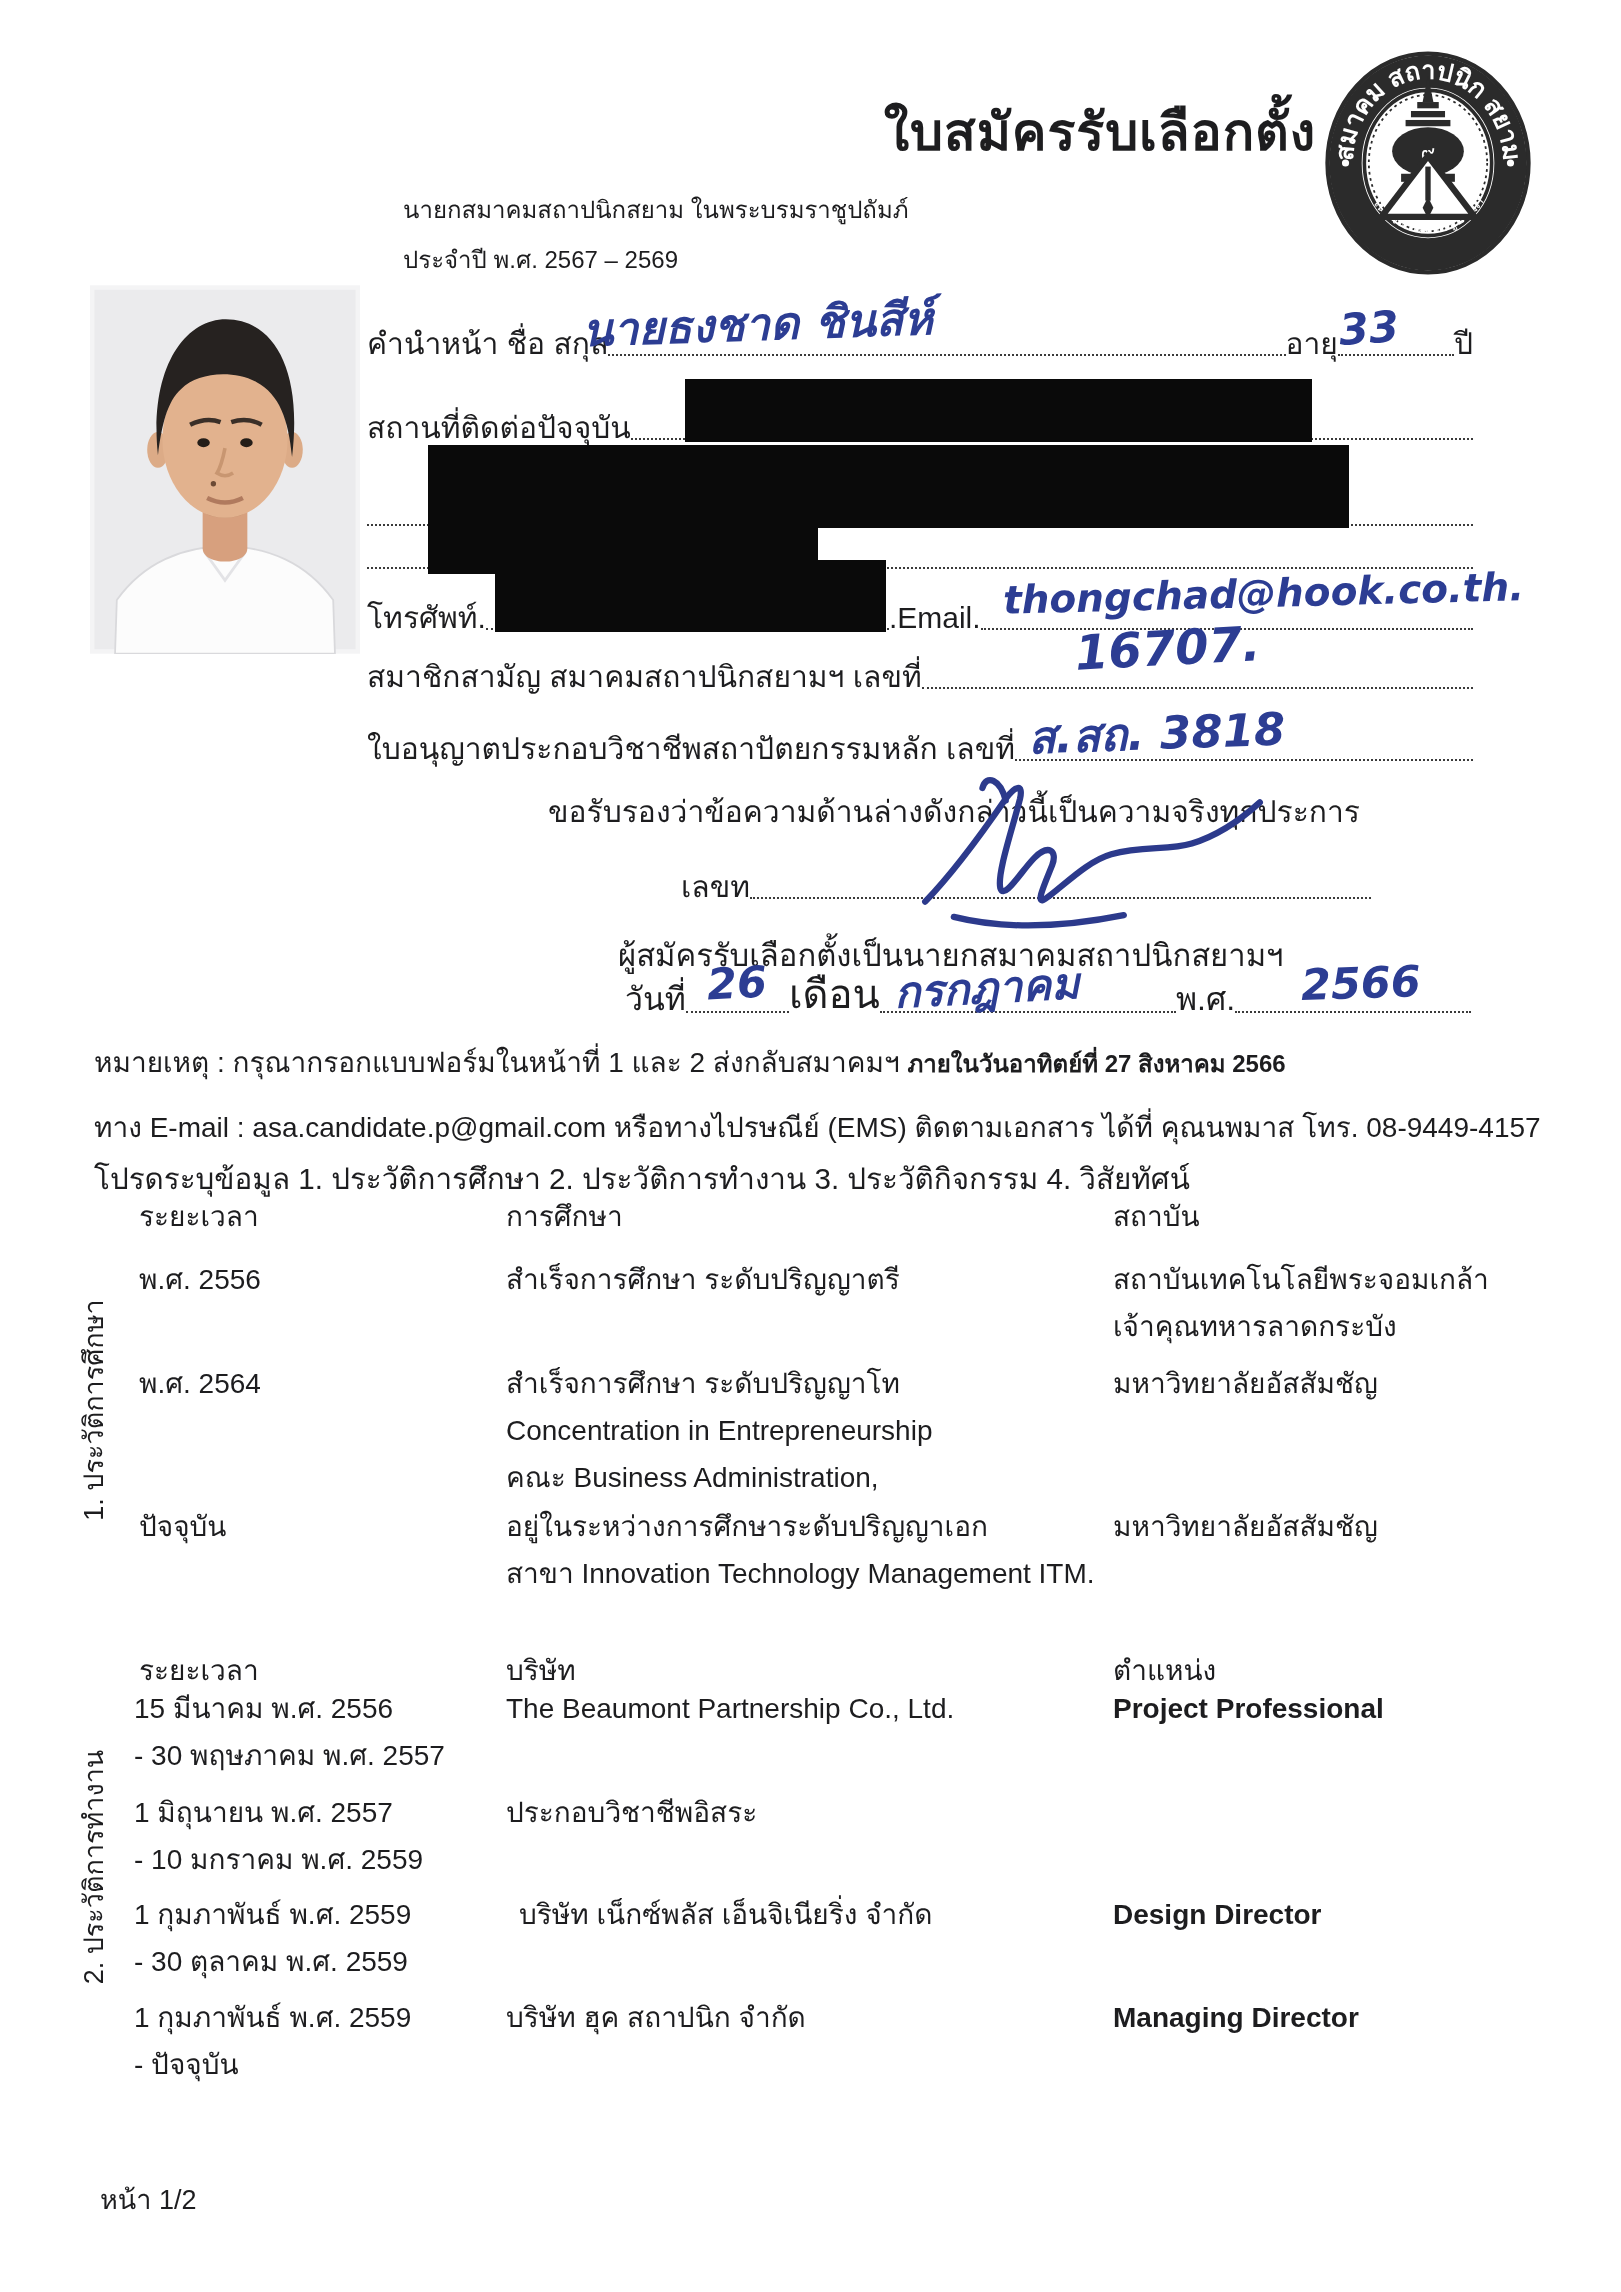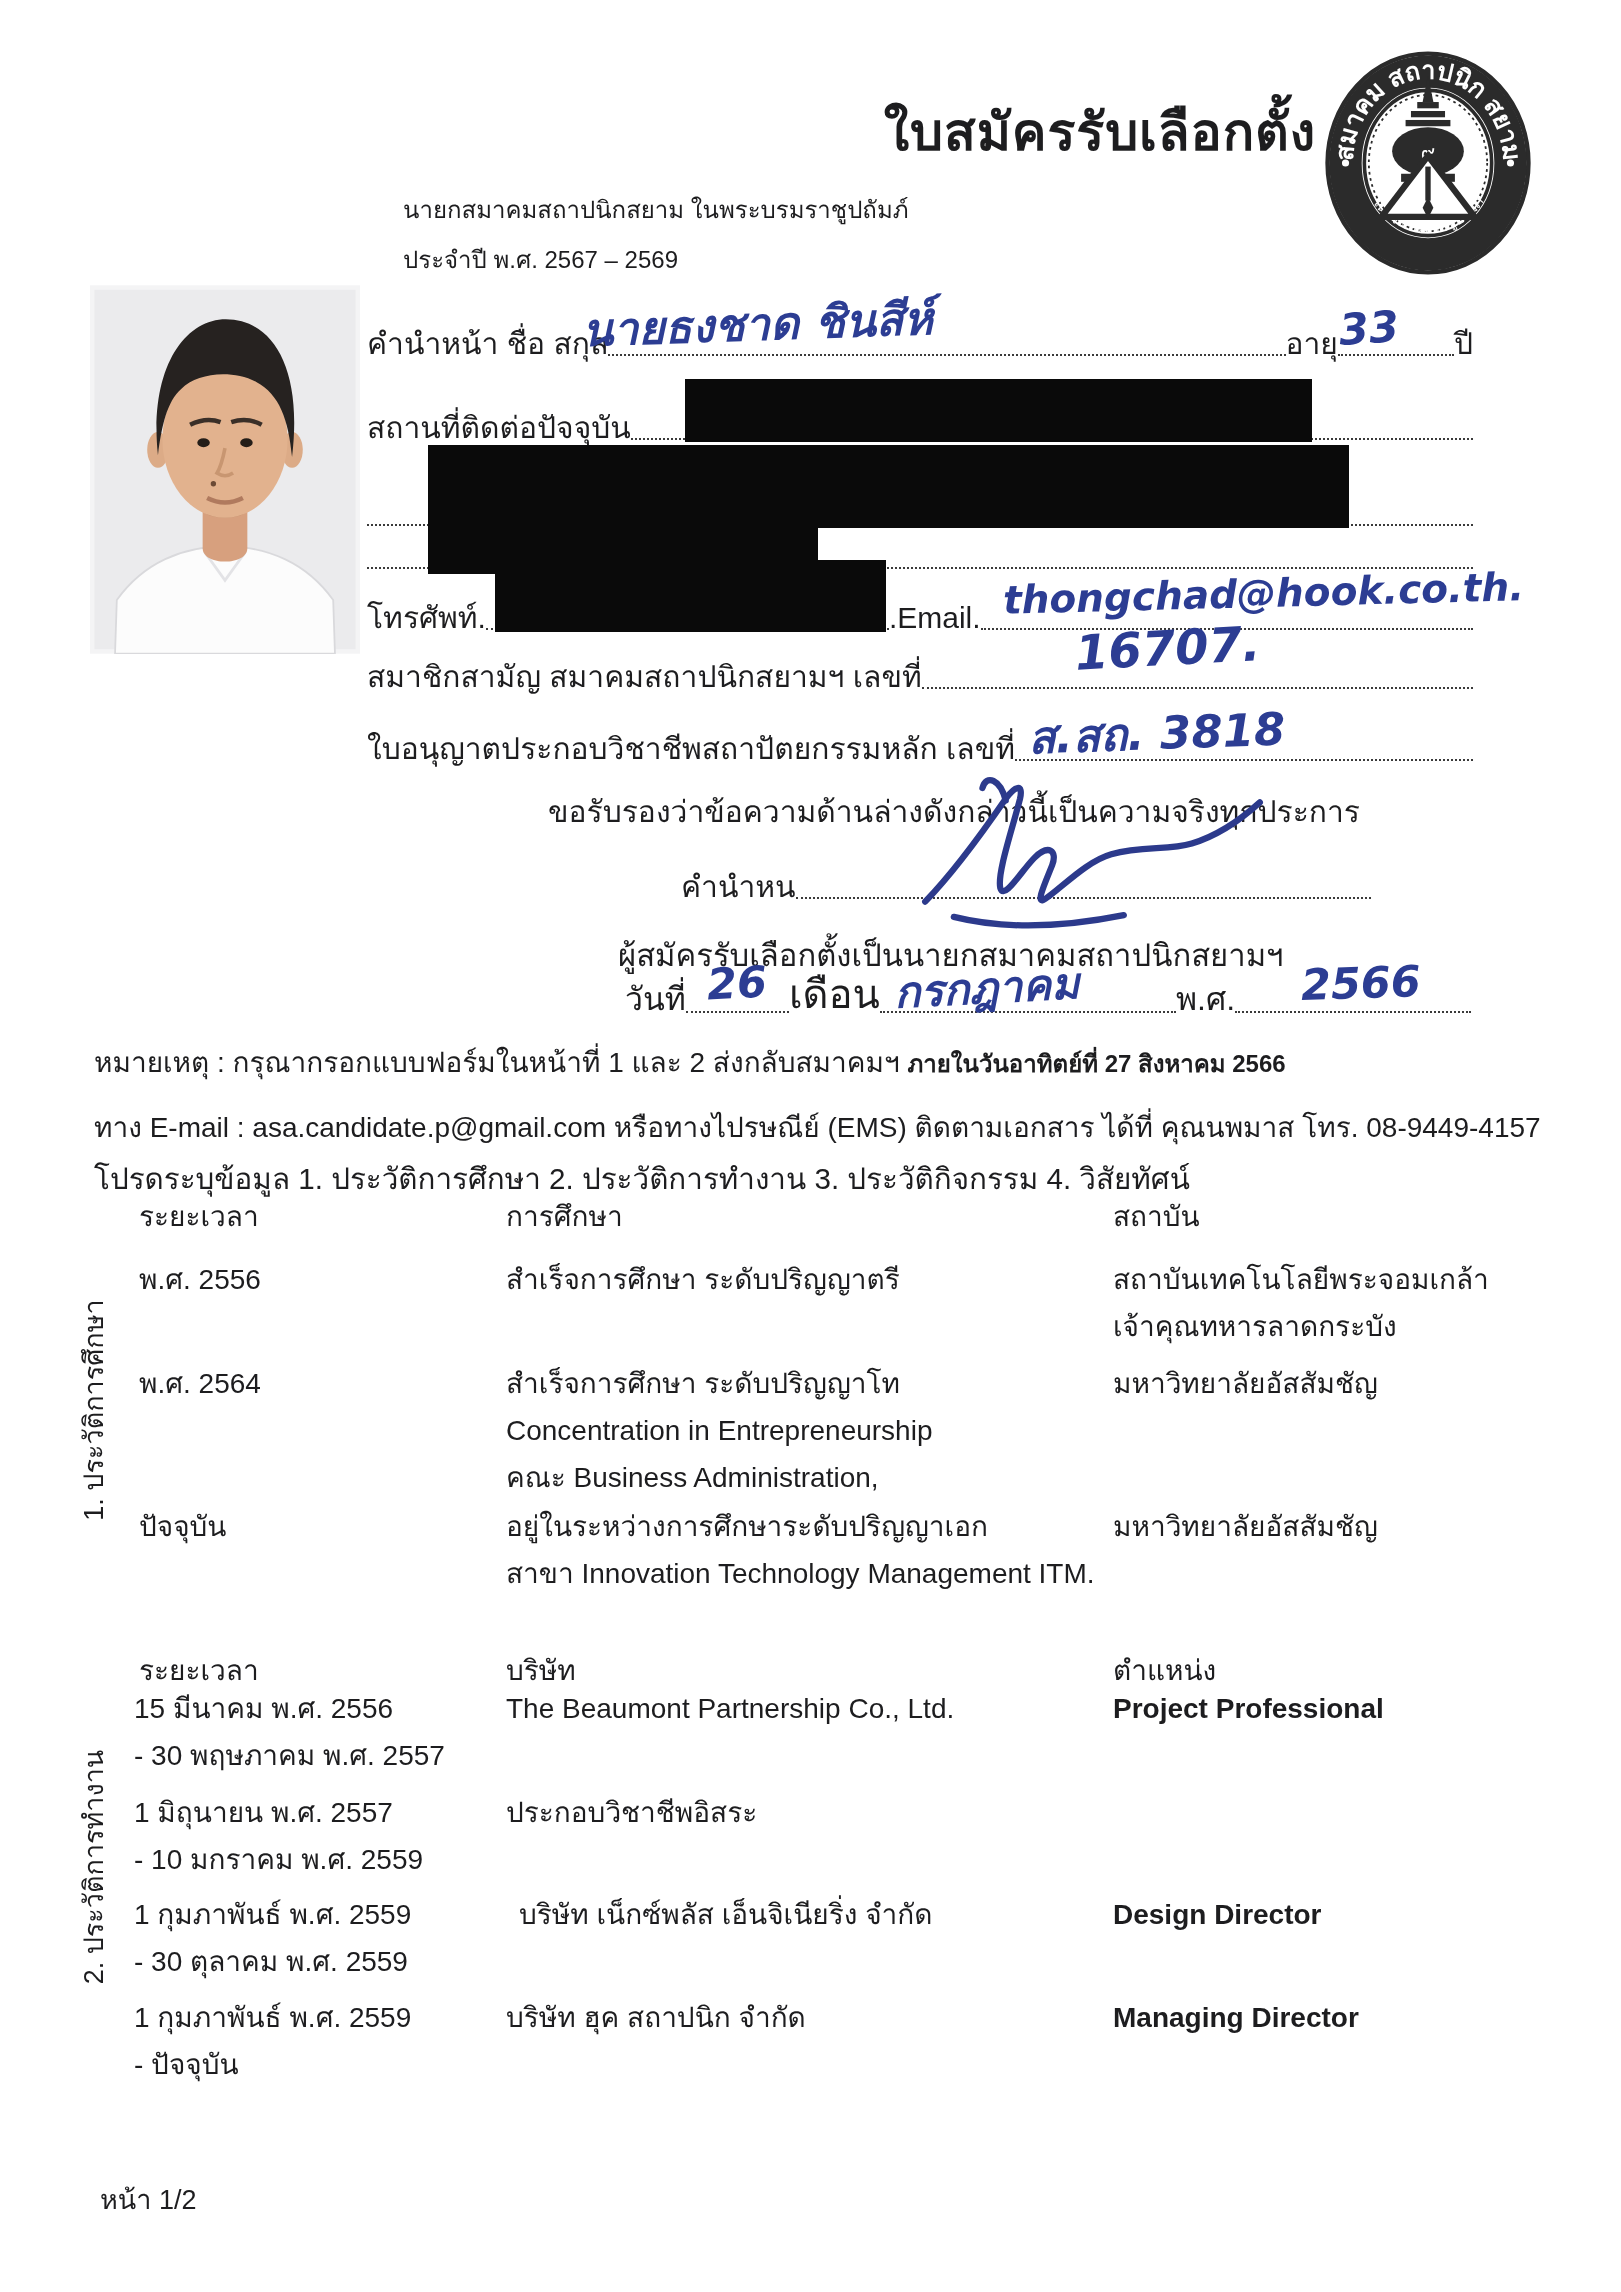--- a/index.html
+++ b/index.html
@@ -137,21 +137,21 @@
 <span class="hw" style="left:1028px;top:697px;font-size:45px;transform:rotate(-2deg);">ส.สถ. 3818</span>
 
 <div class="redact" style="left:685px;top:379px;width:627px;height:63px;"></div>
 <div class="redact" style="left:428px;top:445px;width:921px;height:83px;"></div>
 <div class="redact" style="left:428px;top:525px;width:390px;height:49px;"></div>
 <div class="redact" style="left:495px;top:560px;width:391px;height:72px;"></div>
 
 <div class="abs cert" style="left:430px;top:788px;width:1048px;text-align:center;">ขอรับรองว่าข้อความด้านล่างดังกล่าวนี้เป็นความจริงทุกประการ</div>
 
 <div class="frow" style="left:681px;top:862px;width:690px;height:43px;">
-  <span class="lbl">คำนำหน</span>
+  <span class="lbl">เลขท</span>
   <span class="dots"></span>
 </div>
 <div class="abs" style="left:900px;top:763px;z-index:6;">
   <svg width="385" height="170" viewBox="0 0 430 190">
     <g fill="none" stroke="#2c3a8c" stroke-width="7" stroke-linecap="round" stroke-linejoin="round">
       <path d="M118 42 C112 18 96 12 92 28"></path>
       <path d="M28 155 C60 122 96 72 118 40 C128 26 138 22 134 40 C126 72 108 124 112 140 C116 154 136 120 150 106 C166 90 176 98 170 114 C162 134 150 160 162 152 C180 140 208 110 236 102 C270 92 300 98 326 90 C352 82 380 64 402 44"></path>
       <path d="M60 172 C120 187 190 182 250 170"></path>
     </g>
   </svg>

